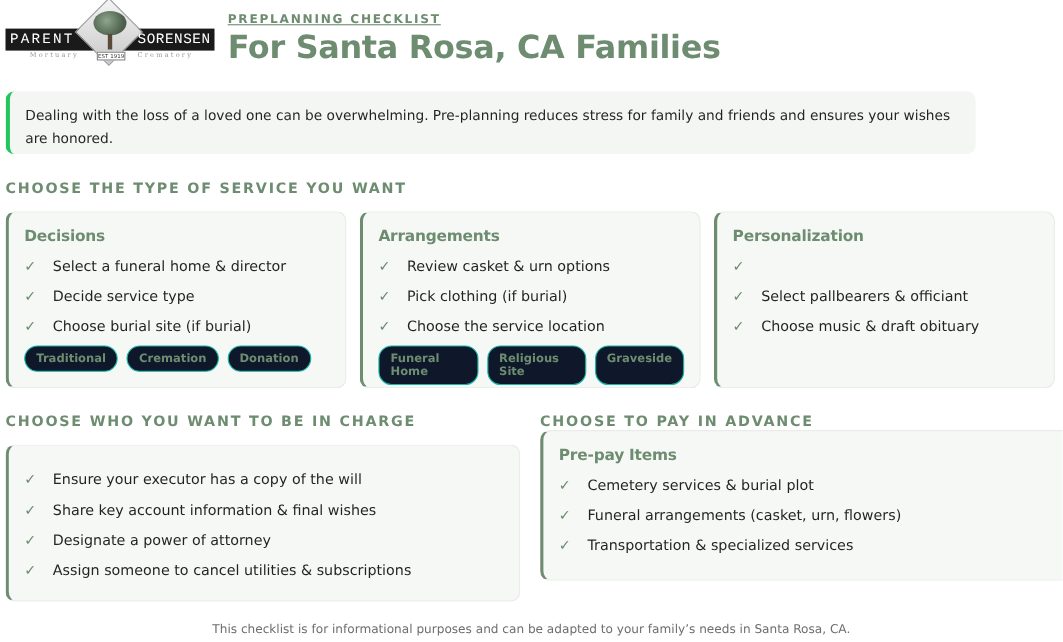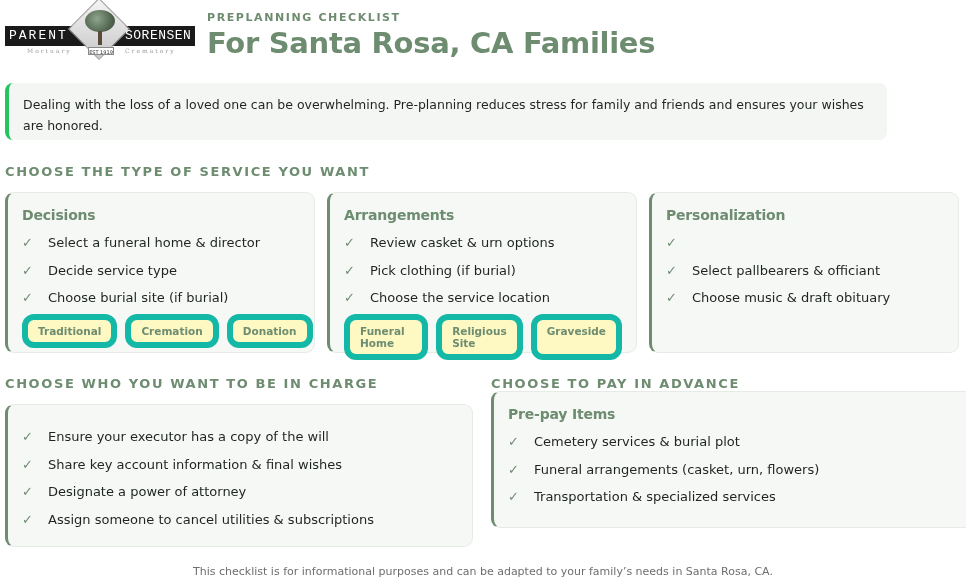--- a/index.html
+++ b/index.html
@@ -13,34 +13,34 @@
     .logo .tree { position: absolute; left: 80px; top: 6px; width: 30px; height: 22px; border-radius: 50%; background: radial-gradient(circle at 40% 40%, #8fa58c, #4b5f4a 70%); }
     .logo .trunk { position: absolute; left: 93px; top: 27px; width: 4px; height: 14px; background: #5a4a3a; }
     .logo .word { position: absolute; top: 24px; font-family: Liberation Mono, monospace; font-size: 13px; letter-spacing: 2px; color: #ffffff; line-height: 16px; }
     .logo .w-left { left: 4px; }
     .logo .w-right { left: 120px; letter-spacing: 0.5px; }
     .logo .sub { position: absolute; top: 43px; font-family: "DejaVu Serif", serif; font-size: 6px; letter-spacing: 2px; color: #9a9a9a; }
     .logo .sub-left { left: 22px; }
     .logo .sub-right { left: 120px; }
     .logo .est { position: absolute; left: 83px; top: 43px; width: 26px; height: 8px; font-size: 5px; line-height: 8px; text-align: center; background: #ffffff; border: 1px solid #888; color: #333; }
 
-    .eyebrow { position: absolute; left: 207px; top: 11px; font-size: 11px; font-weight: bold; letter-spacing: 1.6px; color: #6d8c70; }
+    .eyebrow { position: absolute; left: 207px; top: 11px; font-size: 11px; font-weight: bold; letter-spacing: 1.6px; color: #6d8c70; text-decoration: underline; }
     .title { position: absolute; left: 207px; top: 26px; font-size: 29px; font-weight: bold; color: #6d8c70; letter-spacing: -0.3px; }
 
     
     .intro { position: absolute; left: 5px; top: 83px; width: 882px; height: 57px; background: #f4f6f4; border-left: 4px solid #22c55e; border-radius: 8px; padding: 11px 14px; font-size: 12.5px; line-height: 21px; color: #1f2420; }
 
     .section-heading { position: absolute; font-size: 13px; font-weight: bold; letter-spacing: 1.6px; color: #6d8c70; }
 
     .card { position: absolute; background: #f6f8f6; border: 1px solid #e6ebe6; border-left: 3px solid #6d8c70; border-radius: 9px; padding: 14px 14px; }
     .card-title { font-size: 14px; font-weight: bold; color: #6d8c70; margin-bottom: 6px; letter-spacing: -0.2px; }
     .item { display: flex; align-items: center; height: 27.5px; font-size: 13px; color: #1f2420; }
     .check { width: 26px; color: #6d8c70; font-size: 13px; flex-shrink: 0; }
     .pills { display: flex; gap: 8px; margin-top: 2px; }
-    .pill { font-size: 10.5px; font-weight: bold; color: #6d8c70; background: #fef9c3; border: 6px solid #14b8a6; border-radius: 12px; padding: 5px 10px; }
+    .pill { font-size: 10.5px; font-weight: bold; color: #6d8c70; background: #0f172a; border: 1px solid #14b8a6; border-radius: 12px; padding: 5px 10px; }
 
     .footer { position: absolute; left: 0; top: 565px; width: 966px; text-align: center; font-size: 11px; color: #6e6e6e; }
   </style>
 </head>
 <body>
 
 <div class="logo">
   <div class="band"></div>
   <div class="diamond"></div>
   <div class="tree"></div>

